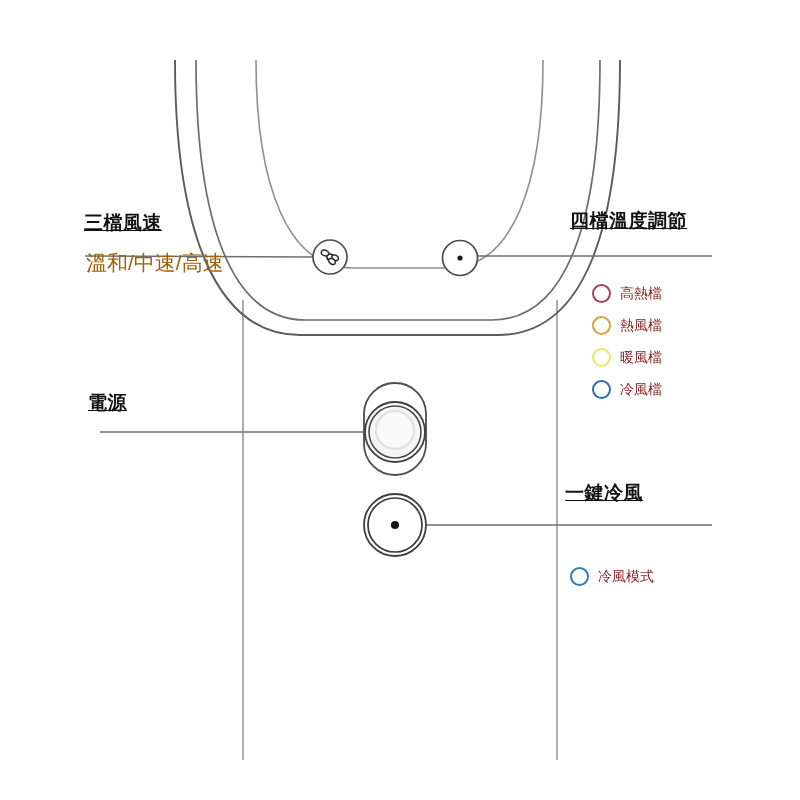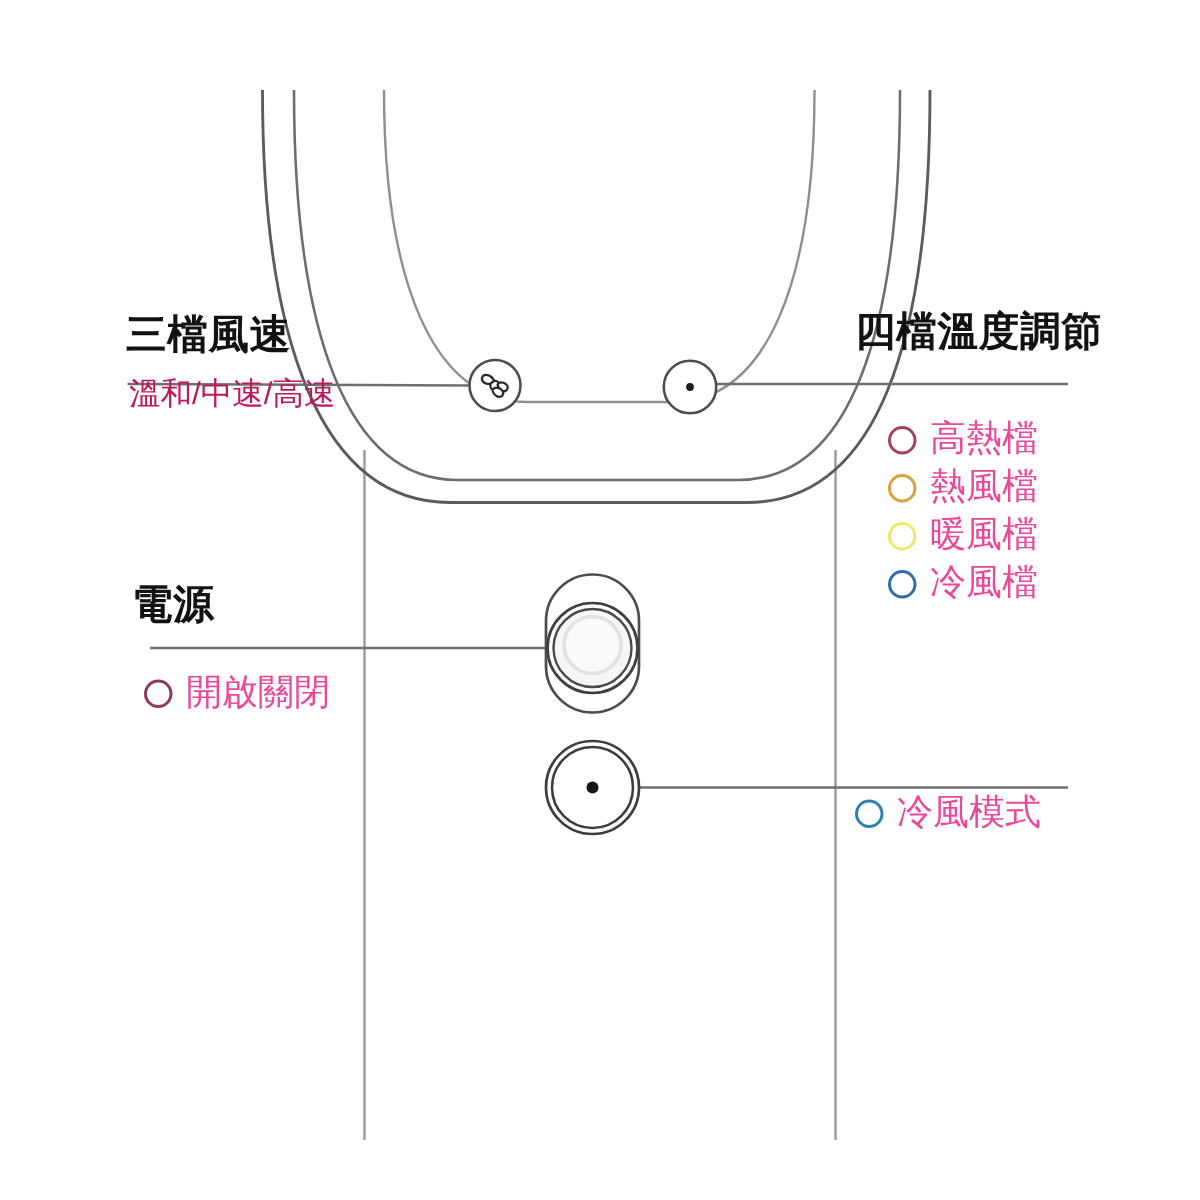--- a/index.html
+++ b/index.html
@@ -28,39 +28,40 @@
   .callout {
     position: absolute;
   }
   .callout-title {
     font-weight: bold;
     color: #121212;
     white-space: nowrap;
     letter-spacing: 0.5px;
   }
   .title-lg {
-    font-size: 27px;
+    font-size: 19px;
     line-height: 30px;
+    text-decoration: underline;
   }
   .callout-sub {
     font-size: 21px;
-    color: #be185d;
+    color: #a16207;
     white-space: nowrap;
     line-height: 24px;
   }
   .legend-row {
     display: flex;
     align-items: center;
     gap: 9px;
     white-space: nowrap;
     margin-bottom: 8px;
   }
   .legend-label {
-    font-size: 24px;
-    color: #ec4899;
+    font-size: 14px;
+    color: #7f1d1d;
     line-height: 24px;
   }
   .ring {
     display: inline-block;
     width: 19px;
     height: 19px;
     border-radius: 50%;
     border: 2.6px solid #888;
     box-sizing: border-box;
     flex: 0 0 auto;
@@ -69,21 +70,21 @@
   #cal-fan { left: 84px; top: 208px; }
   #cal-fan .callout-sub { margin-top: 13px; margin-left: 2px; }
   
   #cal-temp { left: 570px; top: 206px; }
   #cal-temp-legend { position: absolute; left: 592px; top: 281px; }
   
   #cal-power { left: 88px; top: 388px; }
   #cal-power-legend { position: absolute; left: 96px; top: 450px; }
   
   #cal-cool { left: 565px; top: 478px; }
-  #cal-cool-legend { position: absolute; left: 570px; top: 530px; }
+  #cal-cool-legend { position: absolute; left: 570px; top: 564px; }
 </style>
 </head>
 <body>
 
 <div id="stage">
 
   <svg class="product-svg" viewBox="0 0 800 800">
     <defs>
       <linearGradient id="fadeTop" x1="0" y1="0" x2="0" y2="1">
         <stop offset="0%" stop-color="#ffffff" stop-opacity="1"></stop>
@@ -181,27 +182,24 @@
     </div>
     <div class="legend-row">
       <span class="ring" style="border-color: rgb(47, 110, 166);"></span>
       <span class="legend-label">冷風檔</span>
     </div>
   </div>
 
   <div class="callout" id="cal-power">
     <div class="callout-title title-lg">電源</div>
   </div>
-  <div id="cal-power-legend">
-    <div class="legend-row">
-      <span class="ring" style="border-color: rgb(142, 58, 93);"></span>
-      <span class="legend-label">開啟關閉</span>
-    </div>
-  </div>
-
+
+  <div class="callout" id="cal-cool">
+    <div class="callout-title title-lg">一鍵冷風</div>
+  </div>
   <div id="cal-cool-legend">
     <div class="legend-row">
       <span class="ring" style="border-color: rgb(47, 127, 181);"></span>
       <span class="legend-label">冷風模式</span>
     </div>
   </div>
 
 </div>
 
 </body></html>

